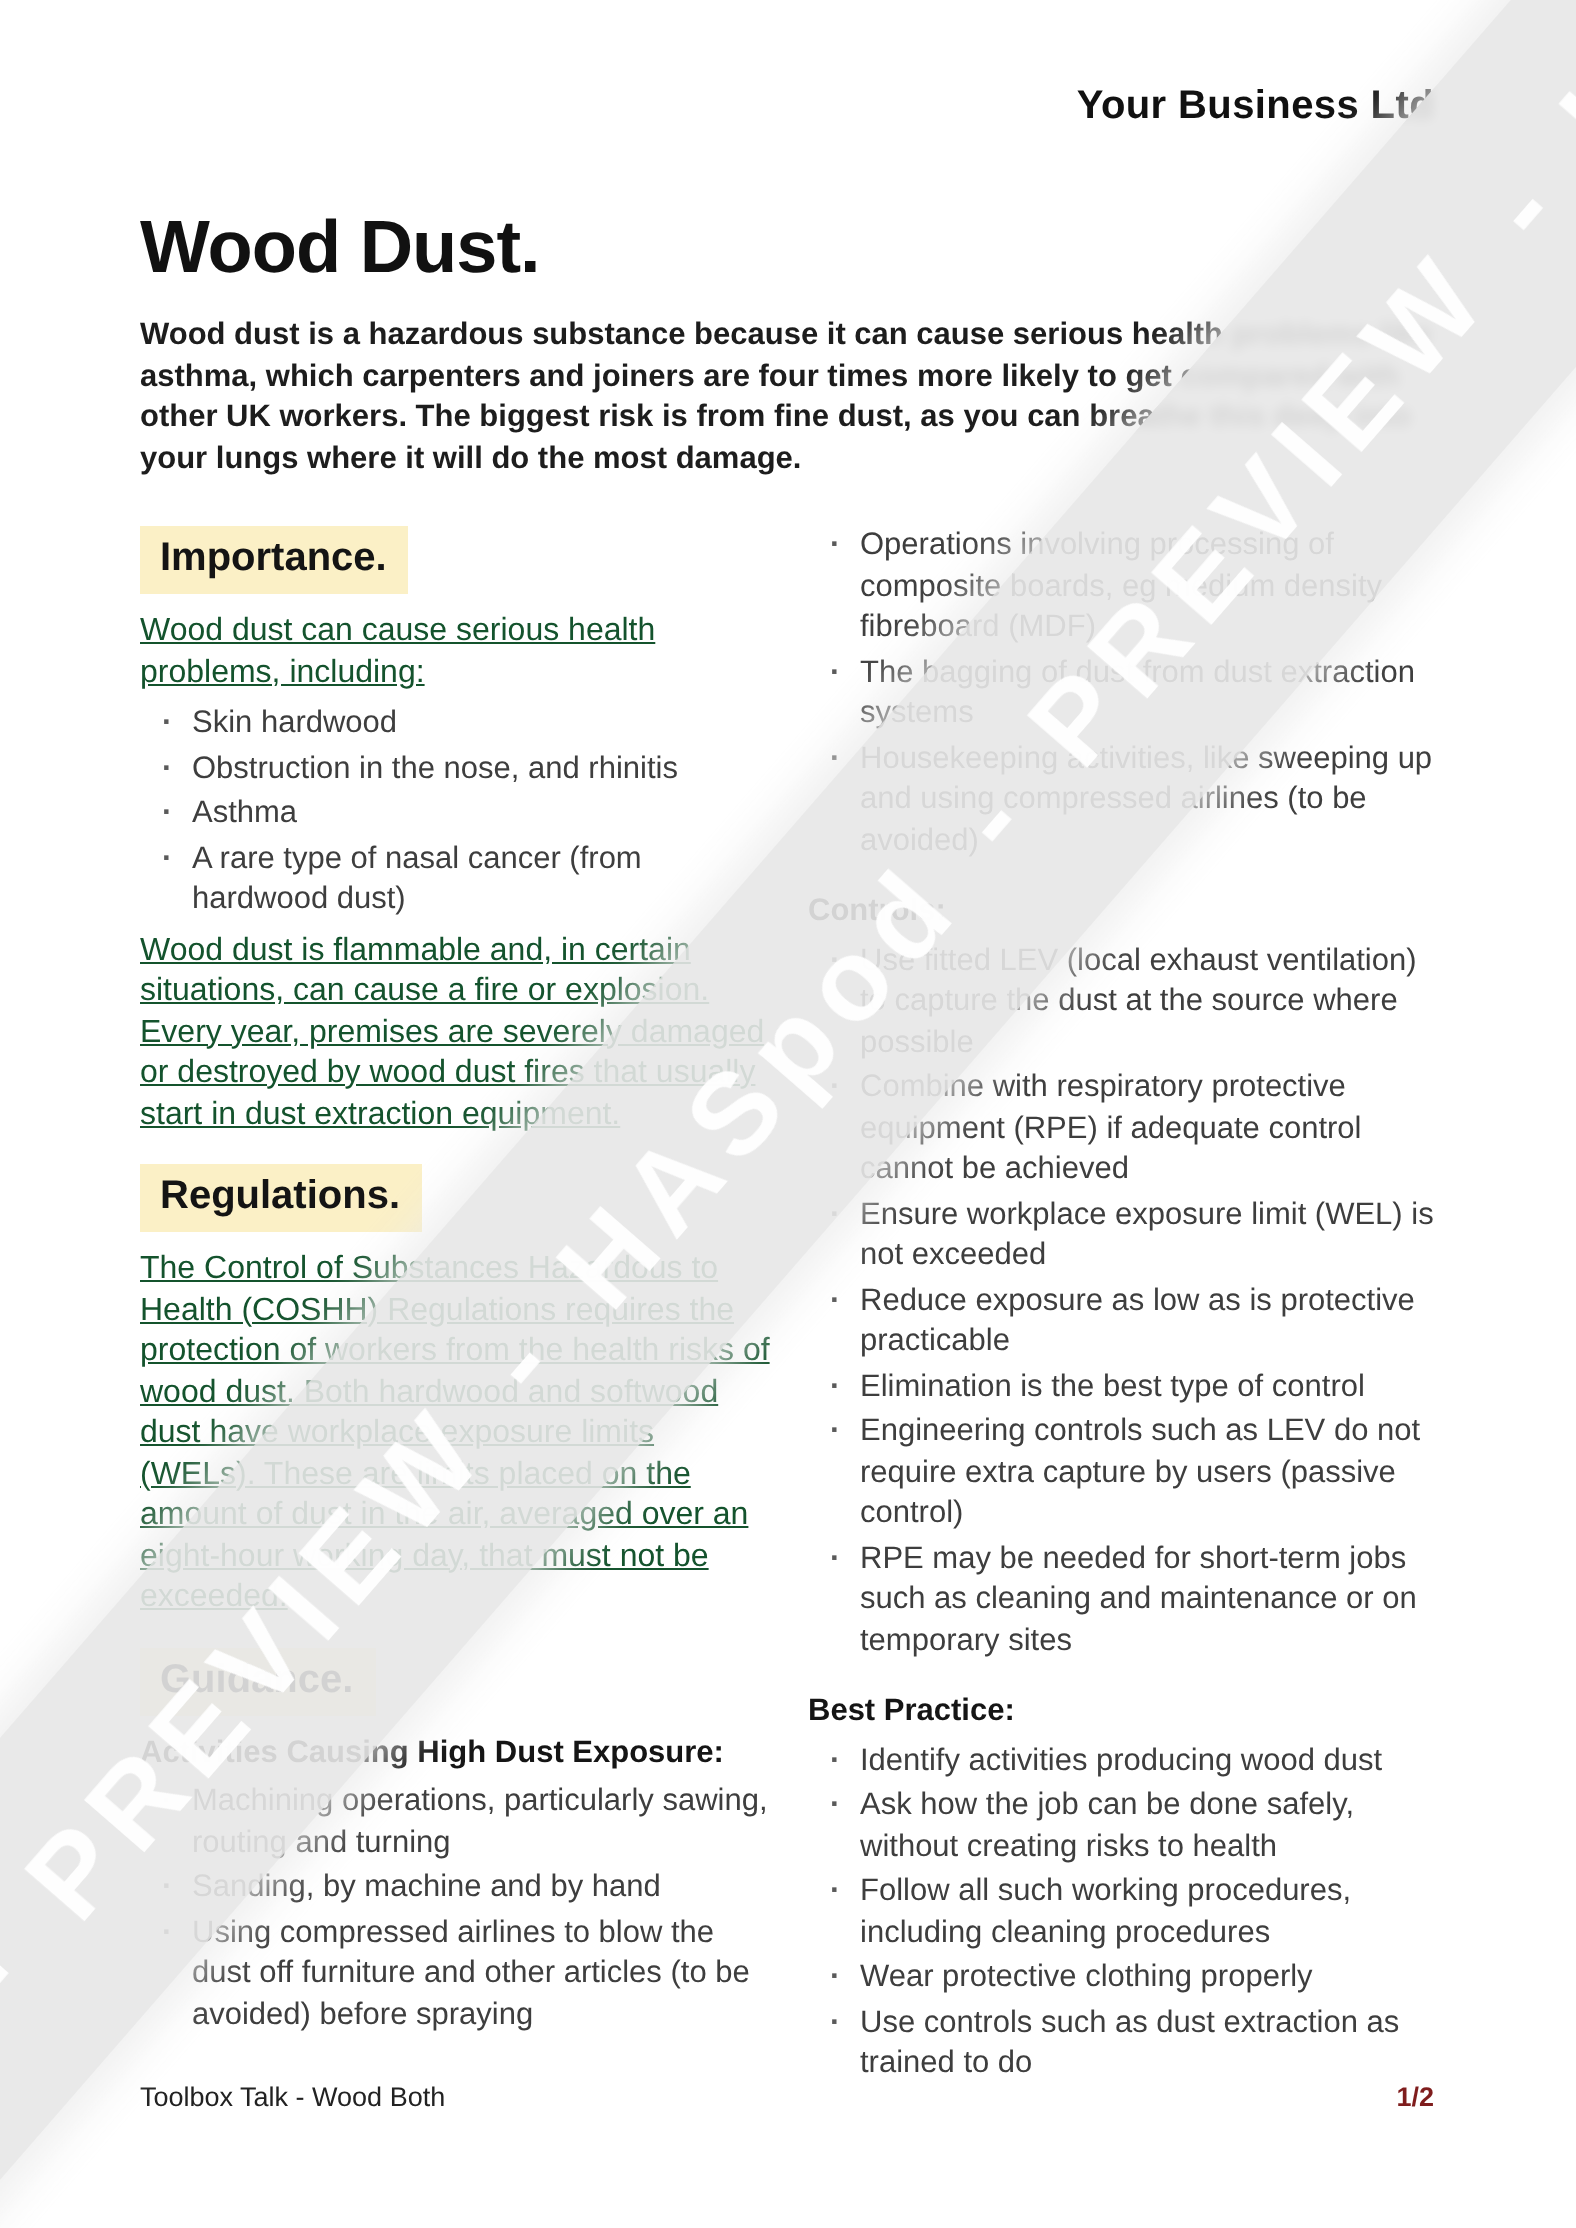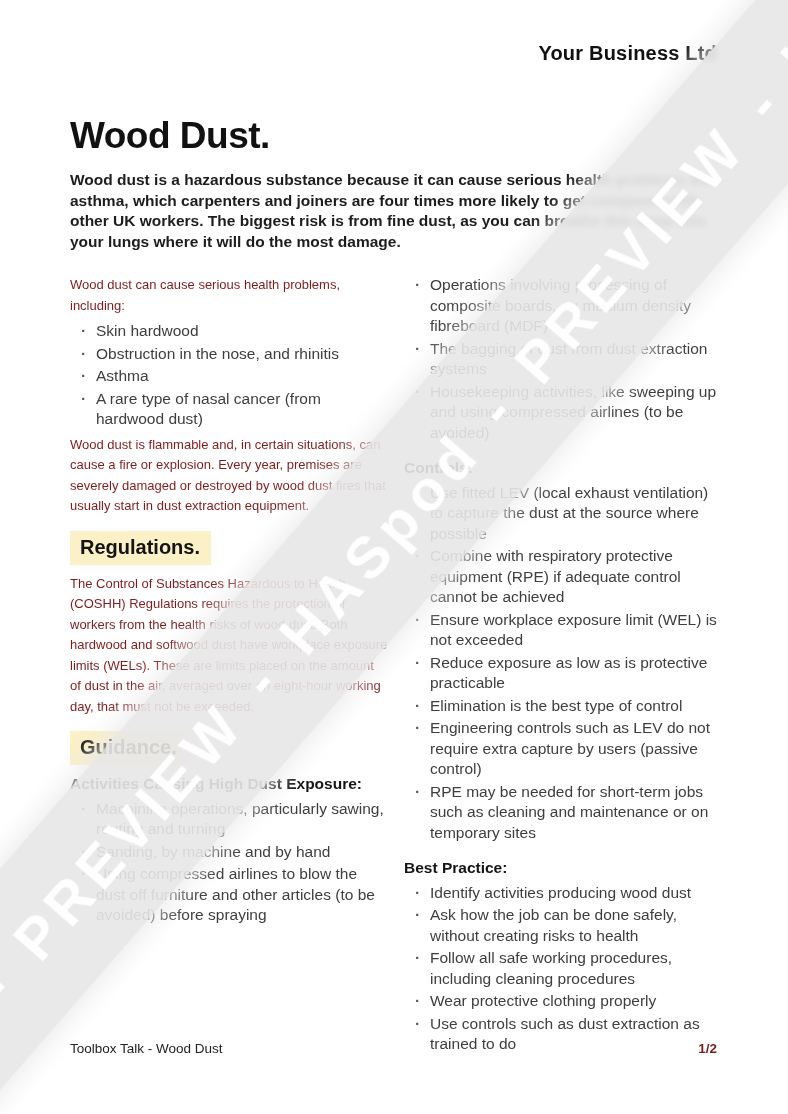--- a/index.html
+++ b/index.html
@@ -23,21 +23,21 @@
   }
   .company {
     margin-top: 42px;
     text-align: right;
     font-size: 20px;
     font-weight: 800;
     color: #111111;
     letter-spacing: 0.2px;
   }
   .title {
-    margin-top: 50px;
+    margin-top: 38px;
     font-size: 37px;
     font-weight: 800;
     color: #111111;
     letter-spacing: -0.5px;
   }
   .intro {
     margin-top: 13px;
     font-size: 15.5px;
     font-weight: 700;
     line-height: 20.5px;
@@ -54,24 +54,25 @@
     display: inline-block;
     background: #fbf0c6;
     padding: 5px 11px 6px 10px;
     font-size: 20px;
     font-weight: 800;
     color: #141414;
     margin-bottom: 9px;
   }
   .sec-heading.mt { margin-top: 9px; }
   p.body {
-    font-size: 13px;
-    line-height: 20.5px;
-    color: #7f1d1d;
+    font-size: 16px;
+    line-height: 20.5px;
+    color: #14532d;
     margin-bottom: 5px;
+    text-decoration: underline;
   }
   .sublabel {
     font-size: 15.5px;
     font-weight: 700;
     color: #151515;
     line-height: 20.5px;
     margin-bottom: 4px;
   }
   .sublabel.gap-above { margin-top: 15px; }
   ul.bullets {
@@ -149,20 +150,21 @@
     <div class="company">Your Business Ltd</div>
 
     <h1 class="title">Wood Dust.</h1>
 
     <p class="intro">Wood dust is a hazardous substance because it can cause serious health problems like asthma, which carpenters and joiners are four times more likely to get compared with other UK workers. The biggest risk is from fine dust, as you can breathe this deep into your lungs where it will do the most damage.</p>
 
     <div class="columns">
 
       <div class="col-left">
 
+        <div class="sec-heading">Importance.</div>
 
         <p class="body">Wood dust can cause serious health problems, including:</p>
 
         <ul class="bullets">
 
             <li>Skin hardwood</li>
 
             <li>Obstruction in the nose, and rhinitis</li>
 
             <li>Asthma</li>
@@ -223,32 +225,32 @@
           </ul>
 
         <div class="sublabel gap-above">Best Practice:</div>
 
         <ul class="bullets">
 
             <li>Identify activities producing wood dust</li>
 
             <li>Ask how the job can be done safely, without creating risks to health</li>
 
-            <li>Follow all safe working procedures, including cleaning procedures</li>
+            <li>Follow all such working procedures, including cleaning procedures</li>
 
             <li>Wear protective clothing properly</li>
 
             <li>Use controls such as dust extraction as trained to do</li>
           </ul>
 
       </div>
     </div>
   </div>
 
   <div class="footer">
-    <span class="footer-doc">Toolbox Talk - Wood Dust</span>
+    <span class="footer-doc">Toolbox Talk - Wood Both</span>
     <span class="footer-page">1/2</span>
   </div>
 
   <div class="watermark-band">
     <span>d - PREVIEW - HASpod - PREVIEW - HA</span>
   </div>
 </div>
 
 </body></html>

